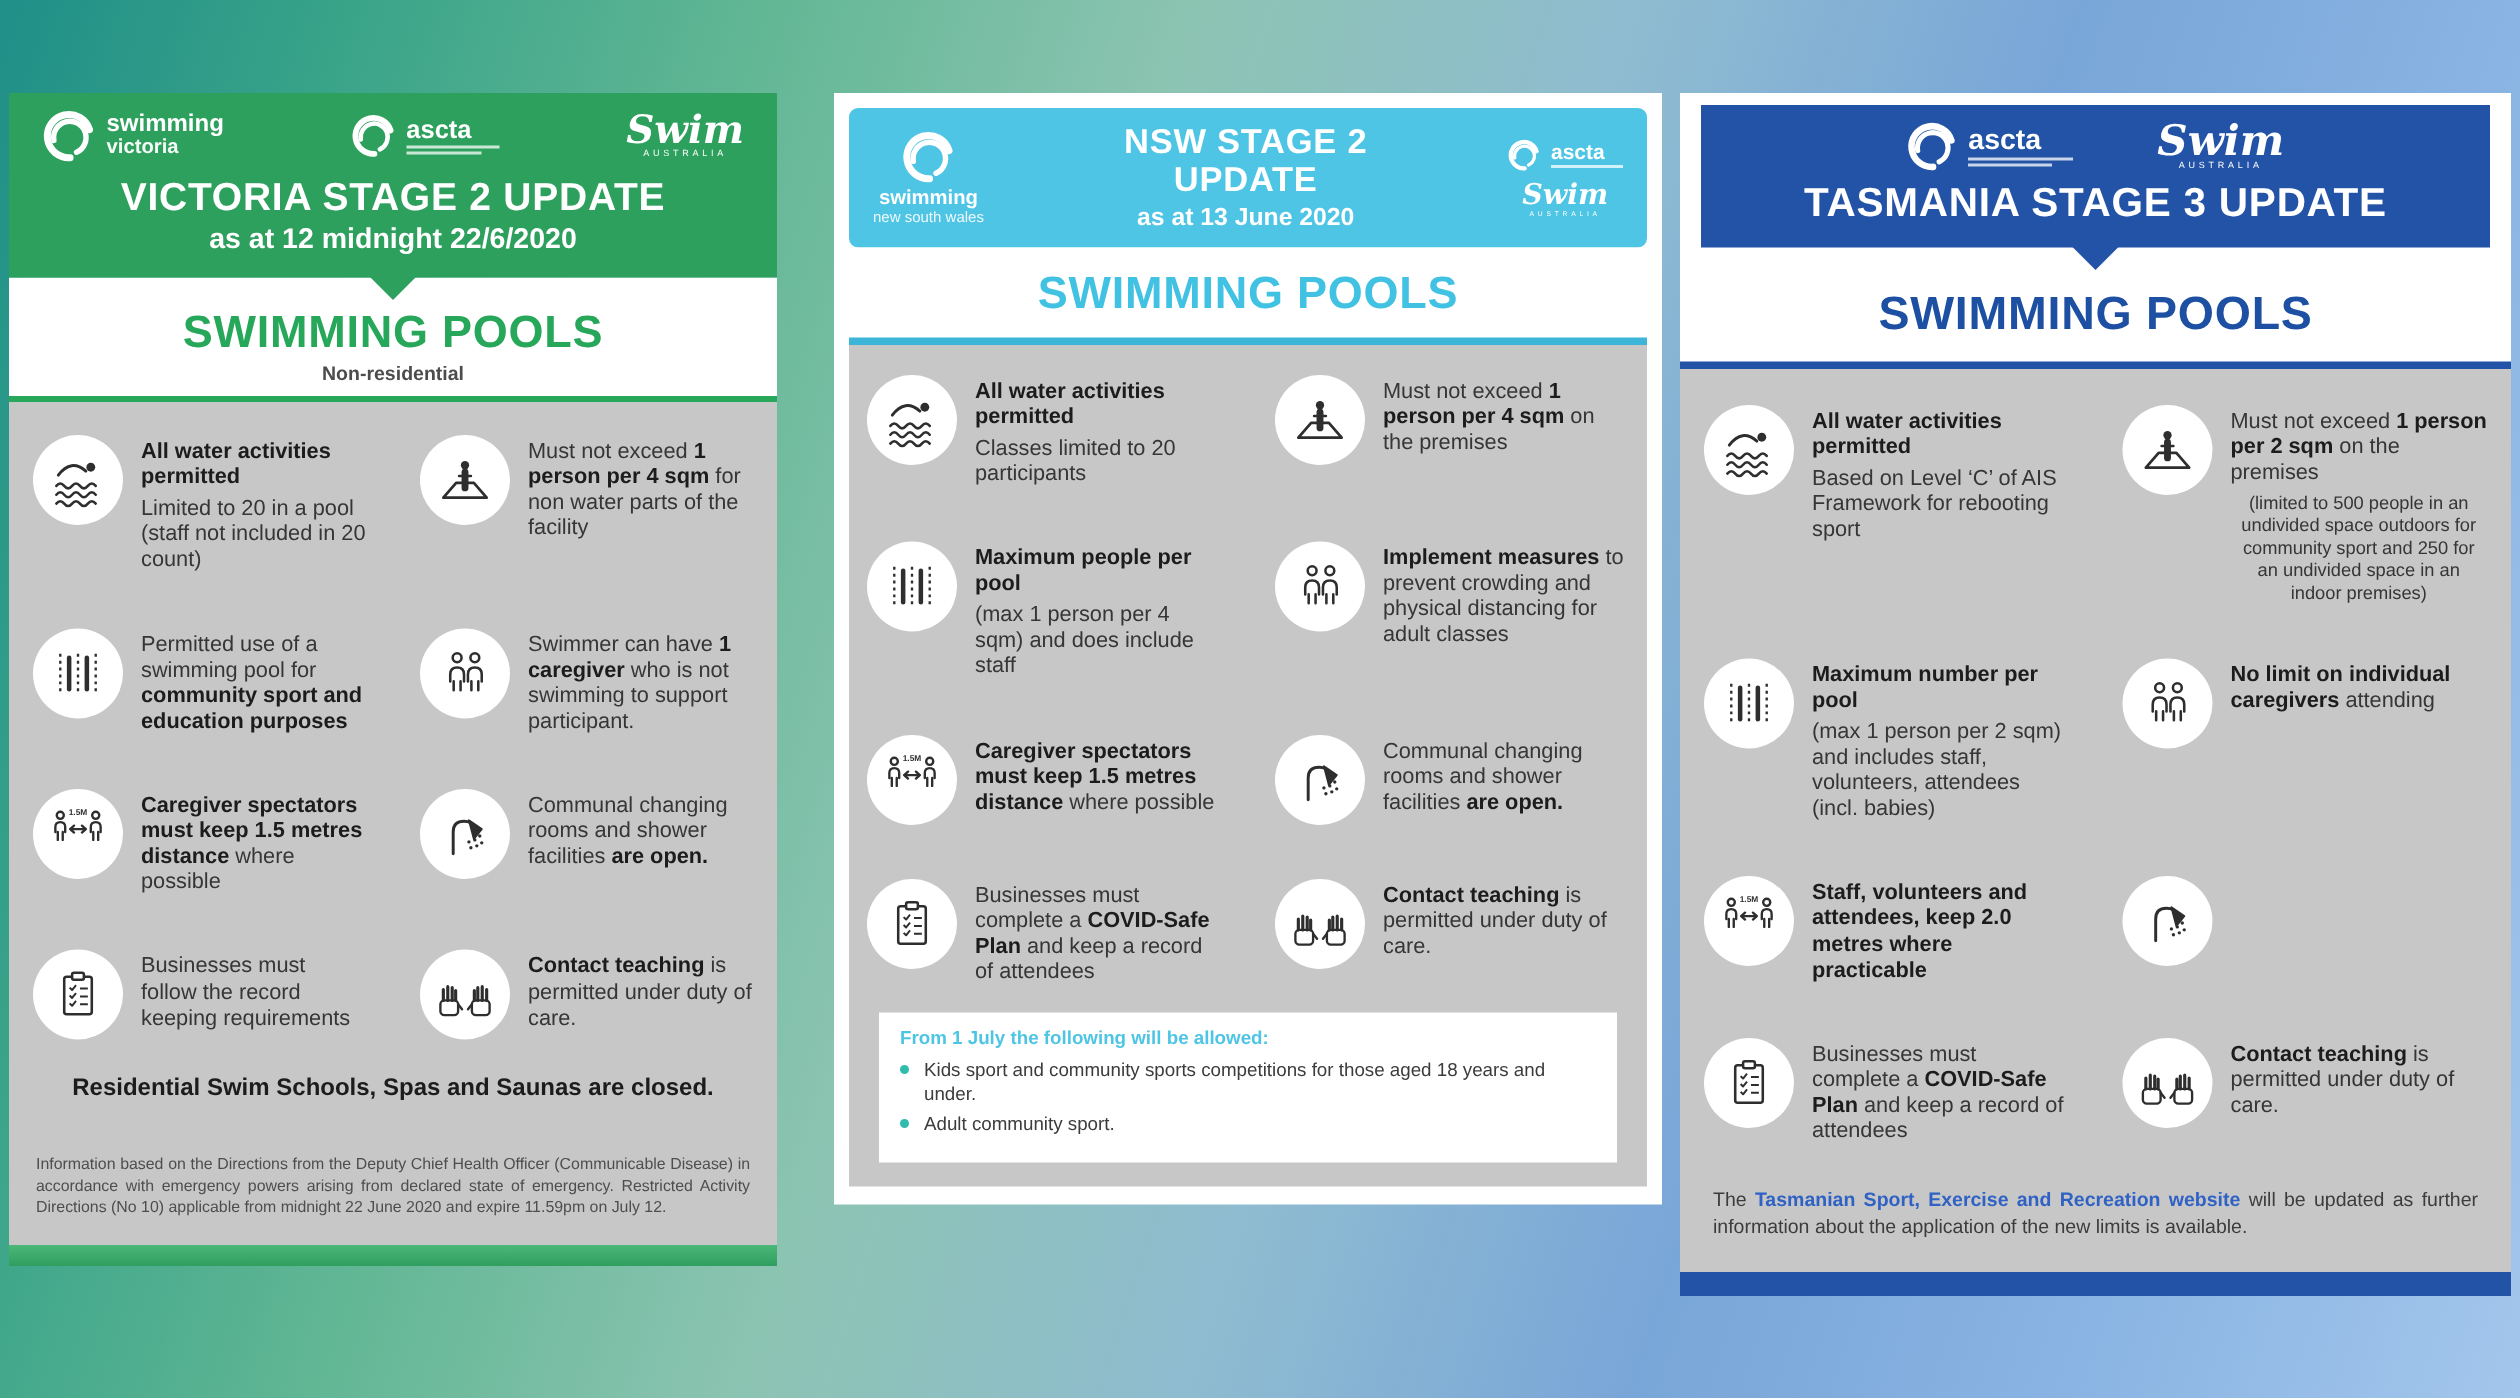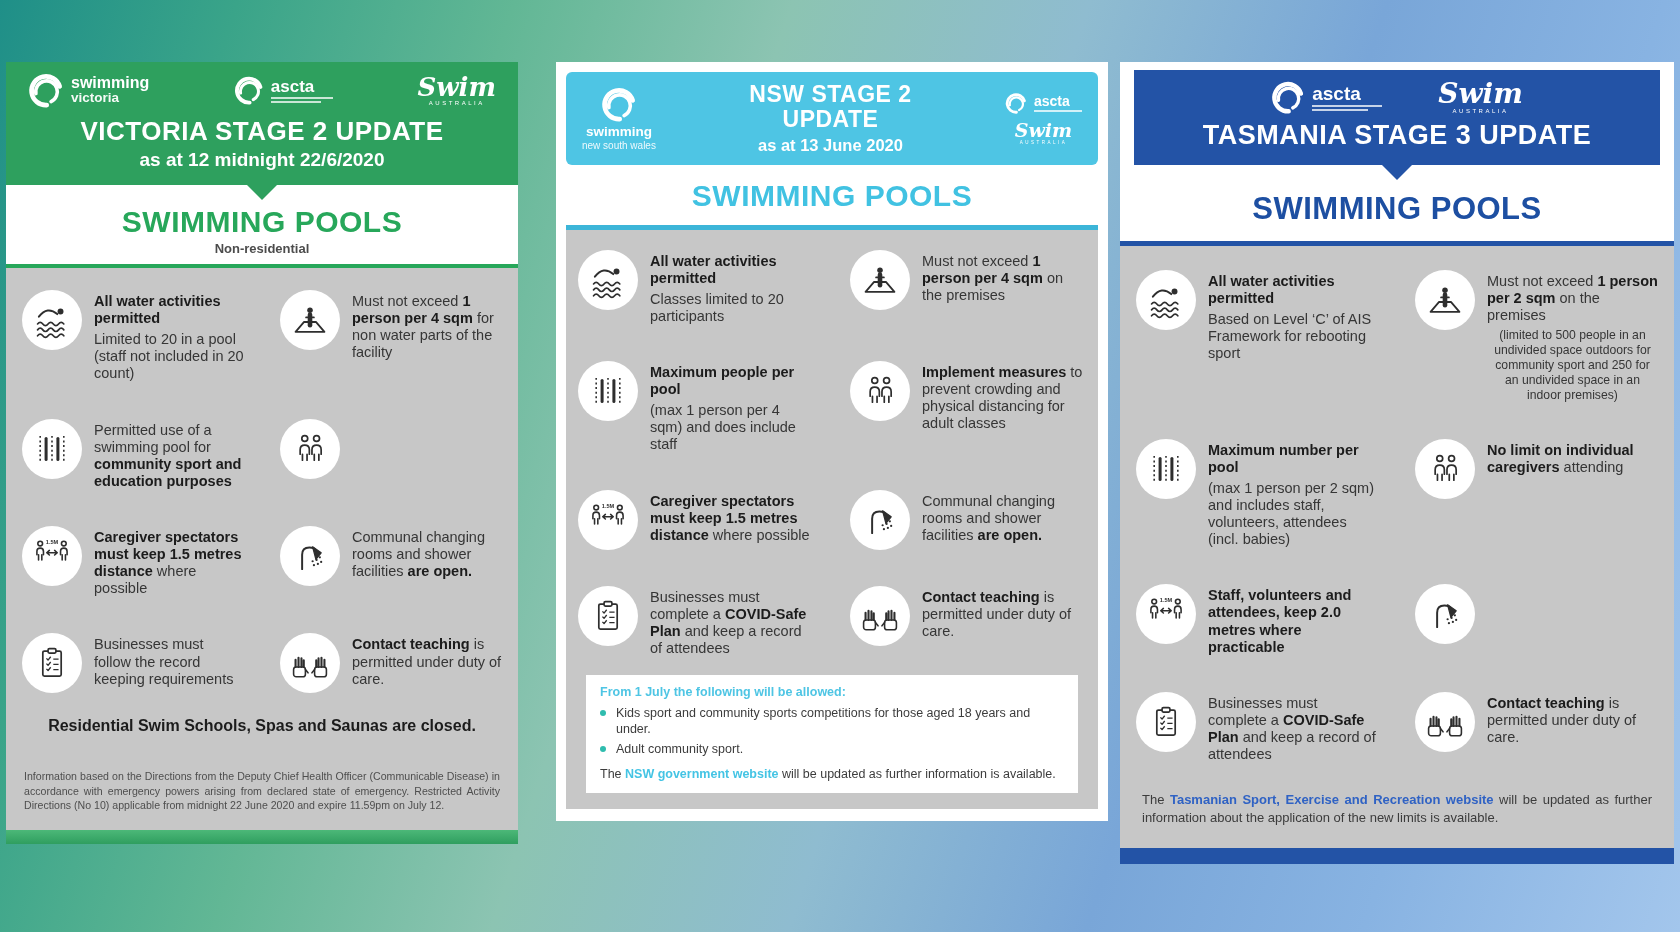--- a/index.html
+++ b/index.html
@@ -178,20 +178,21 @@
               <g fill="none" stroke="#2e2e2e" stroke-width="2.6" stroke-linecap="round" stroke-linejoin="round">
                 <circle cx="24" cy="16" r="4.5"></circle>
                 <path d="M17 40 V33 q0 -7 7 -7 q7 0 7 7 v7"></path>
                 <path d="M20.5 40 V49 M27.5 40 V49"></path>
                 <circle cx="42" cy="16" r="4.5"></circle>
                 <path d="M35 40 V33 q0 -7 7 -7 q7 0 7 7 v7"></path>
                 <path d="M38.5 40 V49 M45.5 40 V49"></path>
               </g>
             </svg>
           </div>
+          <div class="item-text"><span>Swimmer can have </span><span class="b">1 caregiver</span><span> who is not swimming to support participant.</span></div>
         </div>
         <div class="item">
           <div class="icon-circle">
             <svg viewBox="0 0 64 64">
               <g fill="none" stroke="#2e2e2e" stroke-width="2.4" stroke-linecap="round" stroke-linejoin="round">
                 <text x="32" y="13" font-size="8.5" font-weight="bold" text-anchor="middle" fill="#2e2e2e" stroke="none" font-family="Liberation Sans, sans-serif">1.5M</text>
                 <circle cx="14" cy="13" r="3.6"></circle>
                 <path d="M9 30 v-5 q0 -5 5 -5 q5 0 5 5 v5 M11.5 30 v8 M16.5 30 v8"></path>
                 <circle cx="50" cy="13" r="3.6"></circle>
                 <path d="M45 30 v-5 q0 -5 5 -5 q5 0 5 5 v5 M47.5 30 v8 M52.5 30 v8"></path>
@@ -423,21 +424,20 @@
       <div>
           <div class="bullet-row">
             <span class="dot"></span>
             <span>Kids sport and community sports competitions for those aged 18 years and under.</span>
           </div>
           <div class="bullet-row">
             <span class="dot"></span>
             <span>Adult community sport.</span>
           </div>
         </div>
-      <div class="infobox-note"><span>The </span><span class="link">NSW government website</span><span> will be updated as further information is available.</span></div>
     </div>
   </div>
 </section>
 
 <section class="card tas">
   <header class="tas-header">
     <div class="tas-logo-row">
       <div class="logo">
         <svg class="logo-swirl" width="34" height="34" viewBox="0 0 100 100">
             <g fill="none" stroke="#fff" stroke-linecap="round">

